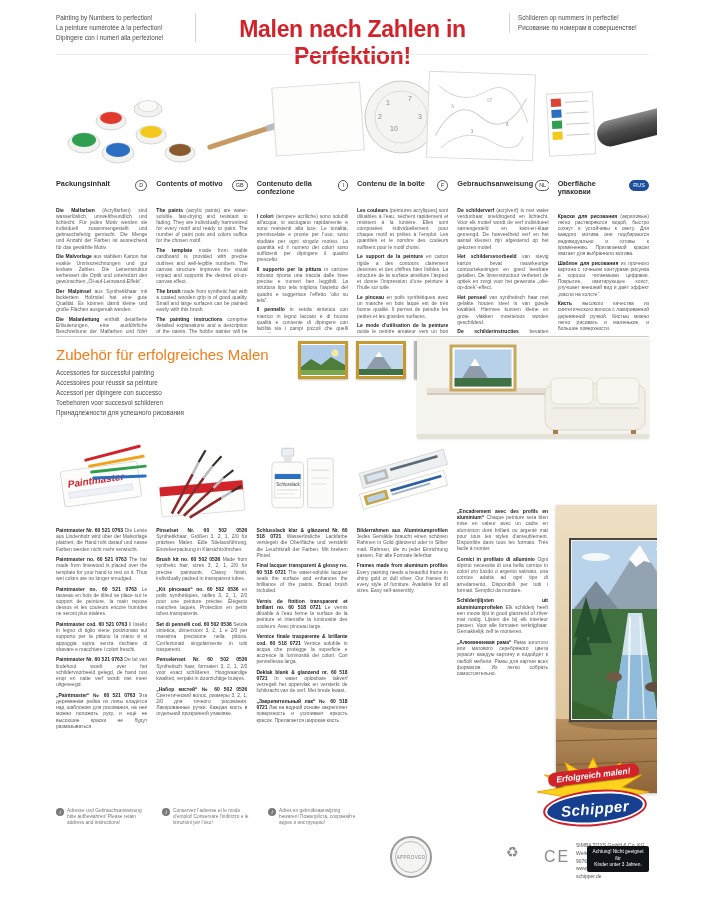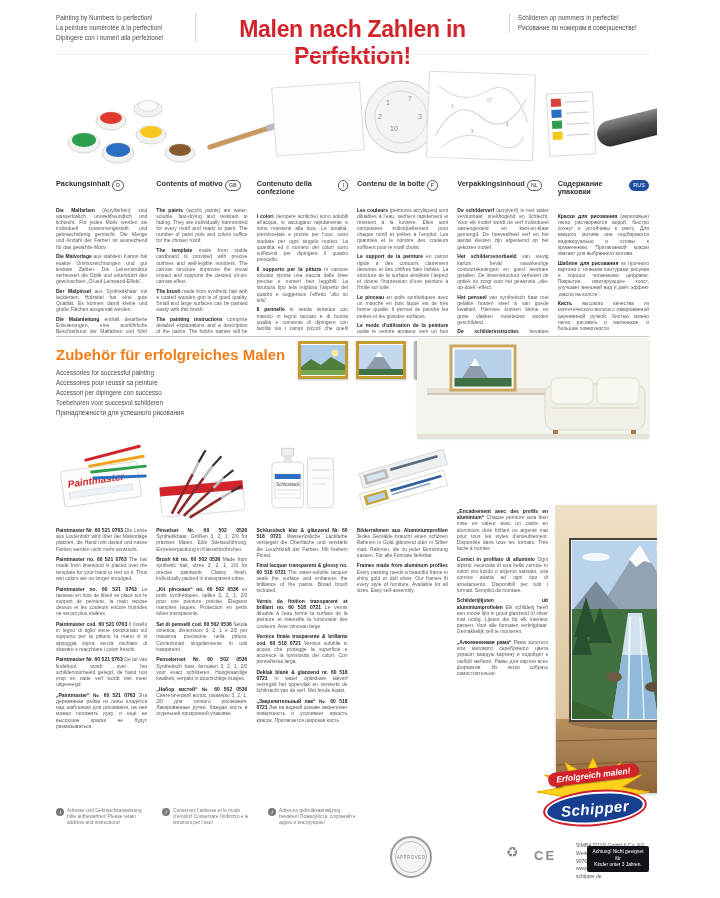--- a/index.html
+++ b/index.html
@@ -15,32 +15,32 @@
   .title{position:absolute;left:140px;right:140px;top:8px;text-align:center;font-size:23px;font-weight:bold;color:#d2232a;letter-spacing:-0.3px}
   .hr-top{position:absolute;top:54px;left:56px;right:8px;border-top:1px solid #ececec}
 
   
   .product-row{position:absolute;top:56px;left:56px;width:656px;height:120px}
   .product-row svg{width:100%;height:100%}
 
   
   .contents{position:absolute;top:180px;left:56px;right:8px;height:153px;display:flex;gap:9px}
   .ccol{flex:1;overflow:hidden}
-  .col-head{display:flex;justify-content:flex-start;align-items:flex-start;margin-bottom:16px}
+  .col-head{display:flex;justify-content:space-between;align-items:flex-start;margin-bottom:16px}
   .col-title{font-size:7.3px;font-weight:bold;color:#2e2e2e;line-height:1.15;padding-right:2px}
   .badge{font-size:5.5px;line-height:1;padding:1.5px 3px;border:1px solid #555;border-radius:6px;color:#333;background:#fff;white-space:nowrap;flex:0 0 auto}
   .badge.rus{background:#1d4f9e;border-color:#1d4f9e;color:#fff}
   .para{font-size:5px;line-height:1.24;color:#5a5a5a;margin-bottom:3.5px;text-align:justify}
   .para b{color:#1f1f1f}
 
   .divider{position:absolute;top:336px;left:56px;right:8px;border-top:1px solid #c9c9c9}
 
   
   .acc-head{position:absolute;top:340px;left:56px;right:8px;height:98px}
-  .acc-title{position:absolute;left:0;top:6px;font-size:15px;font-weight:bold;color:#ef7d1a}
+  .acc-title{position:absolute;left:0;top:6px;font-size:15px;font-weight:normal;color:#ef7d1a}
   .acc-subs{position:absolute;left:0;top:28px;font-size:6.3px;line-height:1.6;color:#4a4a4a}
   .thumbs{position:absolute;left:242px;top:1px;display:flex;gap:8px}
   .thumb{width:50px;height:38px;border:3px solid #c59a2e;background:#fff;box-shadow:0 1px 2px rgba(0,0,0,.25)}
   .thumb.silver{border-color:#b9b9b9}
   .thumb svg{width:100%;height:100%;display:block}
   .shelf-scene{position:absolute;right:0;top:-2px;width:232px;height:100px;box-shadow:0 1px 2px rgba(0,0,0,.15)}
   .shelf-scene svg{width:100%;height:100%;display:block}
 
   
   .products{position:absolute;top:440px;left:56px;width:492px;height:356px;display:flex;gap:9px}
@@ -64,21 +64,21 @@
 
   
   .footer{position:absolute;top:800px;left:56px;right:8px;height:92px}
   .notes{position:absolute;left:0;top:8px;display:flex;gap:14px}
   .note{width:92px;display:flex;gap:3px}
   .note-icon{flex:0 0 auto;width:8px;height:8px;border-radius:50%;background:#7a7a7a;color:#fff;font-size:5.5px;display:flex;align-items:center;justify-content:center;font-style:italic}
   .note-text{font-size:4.8px;line-height:1.3;color:#777}
   .seal{position:absolute;left:334px;top:36px;width:42px;height:42px;border:2px solid #9a9a9a;border-radius:50%;display:flex;align-items:center;justify-content:center;color:#8a8a8a;background:#f4f4f2}
   .seal-inner{font-size:4.6px;letter-spacing:.4px;border:1px solid #bbb;border-radius:50%;width:32px;height:32px;display:flex;align-items:center;justify-content:center;text-align:center}
   .eco{position:absolute;left:450px;top:44px;font-size:14px;color:#8a8a8a;font-family:"DejaVu Sans",sans-serif}
-  .ce{position:absolute;left:478px;top:48px;font-size:13px;font-weight:bold;color:#8a8a8a;letter-spacing:2px}
+  .ce{position:absolute;left:488px;top:48px;font-size:16px;font-weight:normal;color:#8a8a8a;letter-spacing:2px}
   .company{position:absolute;left:520px;top:42px;font-size:5px;line-height:1.55;color:#555}
   .warning{position:absolute;right:0;top:46px;width:62px;background:#101418;color:#fff;font-size:4.8px;line-height:1.4;padding:3px 4px;border-radius:2px;text-align:center}
 </style>
 </head>
 <body>
 
 <div class="page">
 
   <header class="header">
     <div class="hdr-block hdr-left">
@@ -221,35 +221,35 @@
 
       <p class="para"><b>Les couleurs</b> <span>(peintures acryliques) sont diluables à l’eau, sèchent rapidement et résistent à la lumière. Elles sont composées individuellement pour chaque motif et prêtes à l’emploi. Les quantités et le nombre des couleurs suffisent pour le motif choisi.</span></p>
           <p class="para"><b>Le support de la peinture</b> <span>en carton rigide a des contours clairement dessinés et des chiffres bien lisibles. La structure de la surface améliore l’aspect et donne l’impression d’une peinture à l’huile sur toile.</span></p>
           <p class="para"><b>Le pinceau</b> <span>en poils synthétiques avec un manche en bois laqué est de très bonne qualité. Il permet de peindre les petites et les grandes surfaces.</span></p>
           <p class="para"><b>Le mode d’utilisation de la peinture</b> <span>guide le peintre amateur vers un bon résultat. Le travail des couleurs est particulièrement bien décrit, avec des conseils pour une peinture parfaite.</span></p>
           <p class="para"><b>La feuille de contrôle</b> <span>permet de retrouver et de corriger les numéros recouverts par erreur.</span></p>
         </div>
     </div>
     <div class="ccol">
       <div class="col-head">
-        <span class="col-title">Verpakkingsinhoud</span>
+        <span class="col-title">Gebrauchsanweisung</span>
         <span class="badge">NL</span>
       </div>
       <div>
 
       <p class="para"><b>De schilderverf</b> <span>(acrylverf) is met water verdunbaar, sneldrogend en lichtecht. Voor elk motief wordt de verf individueel samengesteld en kant-en-klaar gemengd. De hoeveelheid verf en het aantal kleuren zijn afgestemd op het gekozen motief.</span></p>
           <p class="para"><b>Het schildersvoorbeeld</b> <span>van stevig karton bevat nauwkeurige contourtekeningen en goed leesbare getallen. De linnenstructuur verbetert de optiek en zorgt voor het gewenste „olie-op-doek“-effect.</span></p>
           <p class="para"><b>Het penseel</b> <span>van synthetisch haar met gelakte houten steel is van goede kwaliteit. Hiermee kunnen kleine en grote vlakken moeiteloos worden geschilderd.</span></p>
           <p class="para"><b>De schilderinstructies</b> <span>bevatten gedetailleerde uitleg en een beschrijving van de verf en leiden de hobbyschilder naar een goed resultaat. Veel tips voor een perfect schilderij.</span></p>
           <p class="para"><b>Met het controleblad</b> <span>kunnen per ongeluk overgeschilderde getallen worden teruggevonden en gecorrigeerd.</span></p>
         </div>
     </div>
     <div class="ccol">
       <div class="col-head">
-        <span class="col-title">Содержание упаковки</span>
+        <span class="col-title">Oberfläche упаковки</span>
         <span class="badge rus">RUS</span>
       </div>
       <div>
 
       <p class="para"><b>Краски для рисования</b> <span>(акриловые) легко растворяются водой, быстро сохнут и устойчивы к свету. Для каждого мотива они подбираются индивидуально и готовы к применению. Прилагаемой краски хватает для выбранного мотива.</span></p>
           <p class="para"><b>Шаблон для рисования</b> <span>из прочного картона с точными контурами рисунка и хорошо читаемыми цифрами. Покрытие, имитирующее холст, улучшает внешний вид и даёт эффект „масло на холсте“.</span></p>
           <p class="para"><b>Кисть</b> <span>высокого качества из синтетического волоса с лакированной деревянной ручкой. Кистью можно легко рисовать и маленькие, и большие поверхности.</span></p>
           <p class="para"><b>Инструкция для рисования</b> <span>содержит подробные объяснения, детальное описание красок и помогает художнику-любителю достичь хорошего результата.</span></p>
           <p class="para"><b>При помощи контрольного листа</b> <span>можно найти и исправить случайно закрашенные цифры.</span></p>
         </div>

